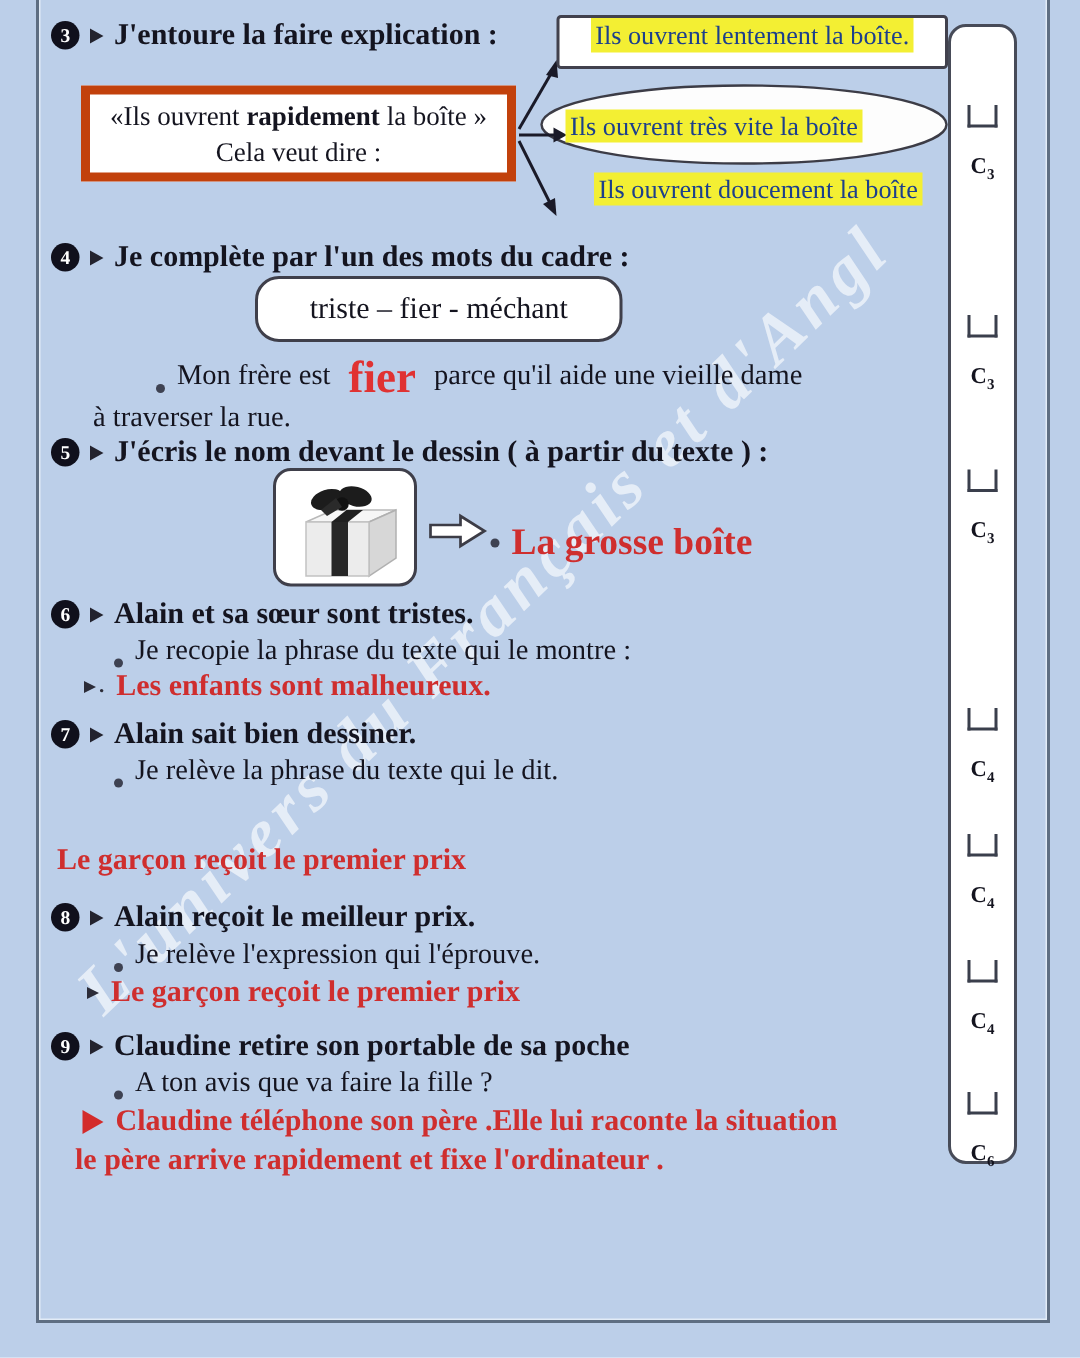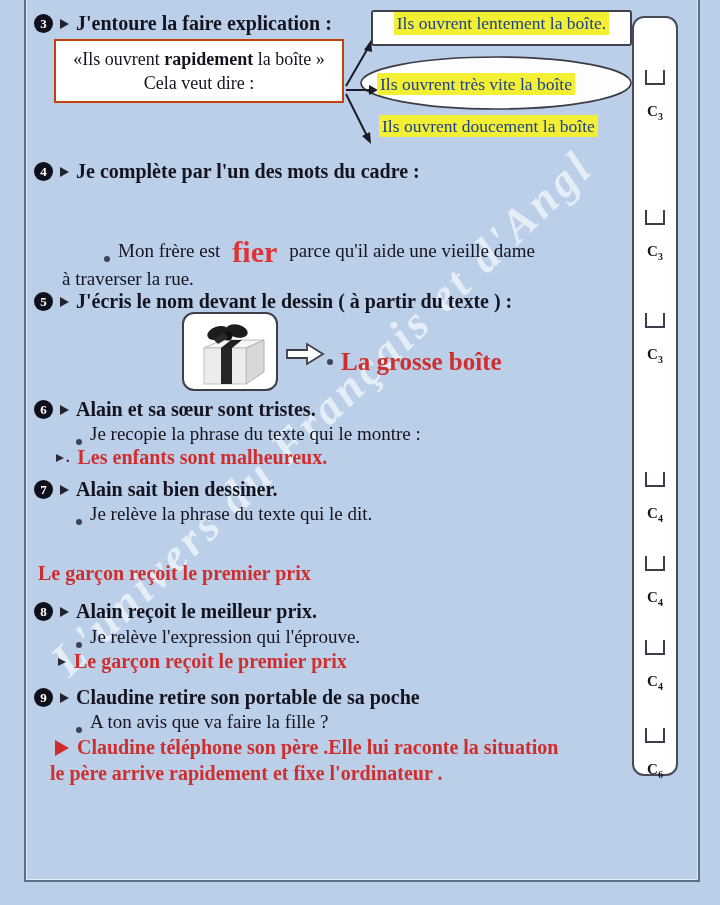--- a/index.html
+++ b/index.html
@@ -31,22 +31,22 @@
   .tri-sm{width:0;height:0;border-top:4px solid transparent;border-bottom:4px solid transparent;
           border-left:8px solid #2c2c38;flex:0 0 auto;}
   .tri-red{width:0;height:0;border-top:8px solid transparent;border-bottom:8px solid transparent;
            border-left:14px solid #d32b2b;flex:0 0 auto;}
   .marker-dot{font-size:14px;color:#2c2c38;margin-left:-6px;}
   
   .optbox{position:absolute;left:371px;top:10px;width:261px;height:36px;background:#fff;
           border:2px solid #41414d;border-radius:3px;display:flex;align-items:flex-start;
           justify-content:center;box-sizing:border-box;}
   .hl{background:#f3ef33;color:#1c3f8c;font-size:17.5px;padding:1px 3px;white-space:nowrap;}
-  .stembox{position:absolute;left:54px;top:39px;width:290px;height:64px;background:#fff;
-           border:2px solid #c2410c;box-sizing:border-box;display:flex;flex-direction:column;
+  .stembox{position:absolute;left:54px;top:57px;width:290px;height:64px;background:#fff;
+           border:6px solid #c2410c;box-sizing:border-box;display:flex;flex-direction:column;
            align-items:center;justify-content:center;font-size:18px;line-height:24px;}
   .opt-line{position:absolute;}
   
   .wordbox{position:absolute;left:170px;top:184px;width:245px;height:44px;background:#fff;
            border:2px solid #3f3f4a;border-radius:16px;box-sizing:border-box;
            display:flex;align-items:center;justify-content:center;font-size:20px;}
   .fier{color:#e03232;font-weight:bold;font-size:30px;line-height:20px;padding:0 4px;}
   
   .giftframe{position:absolute;left:182px;top:312px;width:96px;height:79px;background:#fff;
              border:2px solid #3f3f4a;border-radius:12px;box-sizing:border-box;overflow:hidden;}
@@ -88,30 +88,33 @@
     <polygon points="33,12 26,22 34,24" fill="#1a1a28"></polygon>
     <line x1="8" y1="62" x2="34" y2="62" stroke="#1a1a28" stroke-width="2"></line>
     <polygon points="40,62 31,57 31,67" fill="#1a1a28"></polygon>
     <line x1="8" y1="66" x2="29" y2="108" stroke="#1a1a28" stroke-width="2"></line>
     <polygon points="33,116 24,108 32,104" fill="#1a1a28"></polygon>
   </svg>
 
   <div class="opt-line" style="left:377px;top:74px;">
     <span class="hl">Ils ouvrent très vite la boîte</span>
   </div>
-  <div class="opt-line" style="left:379px;top:116px;">
+  <div class="opt-line" style="left:396px;top:116px;">
     <span class="hl">Ils ouvrent doucement la boîte</span>
   </div>
 
   <div class="qhead" style="left:34px;top:160px;">
     <span class="num">4</span>
     <span class="tri"></span>
     <span>Je complète par l'un des mots du cadre :</span>
   </div>
 
+  <div class="wordbox">
+    <span>triste – fier - méchant</span>
+  </div>
 
   <div class="prompt" style="left:104px;top:240px;">
     <span class="dot"></span>
     <span>Mon frère est</span>
     <span class="fier">fier</span>
     <span>parce qu'il aide une vieille dame</span>
   </div>
   <div class="prompt" style="left:62px;top:268px;">
     <span>à traverser la rue.</span>
   </div>

